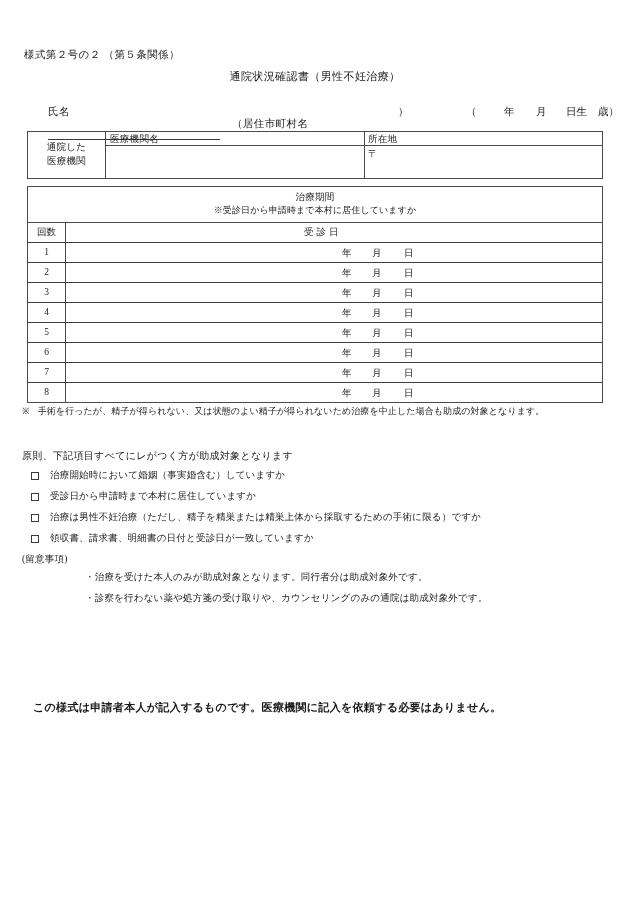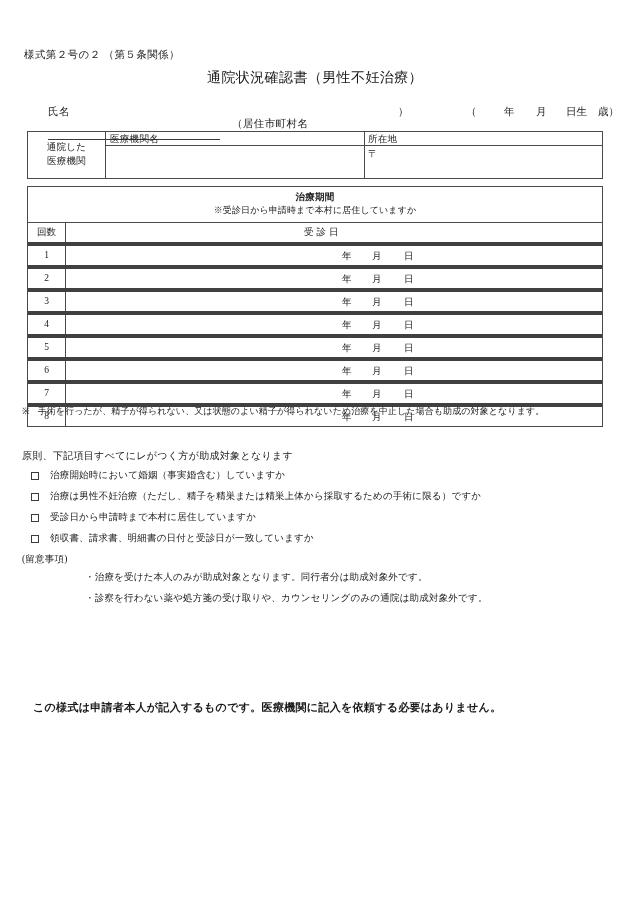--- a/index.html
+++ b/index.html
@@ -30,21 +30,21 @@
     font-size: 10.5px;
     letter-spacing: 0.4px;
     white-space: nowrap;
   }
   .doc-title {
     position: absolute;
     left: 0;
     top: 69px;
     width: 630px;
     text-align: center;
-    font-size: 14px;
+    font-size: 11px;
     letter-spacing: 0.4px;
   }
 
   
   .name-row {
     position: absolute;
     left: 0;
     top: 105px;
     width: 630px;
     height: 18px;
@@ -170,28 +170,28 @@
     border: 1px solid #4a4a4a;
     box-sizing: border-box;
     font-size: 9.5px;
   }
   .period-head {
     border-bottom: 1px solid #4a4a4a;
     padding: 3px 0 4px 0;
     text-align: center;
     line-height: 1.5;
   }
-  .period-head .l1 { font-size: 9.5px; letter-spacing: 0.3px; font-weight: bold; }
+  .period-head .l1 { font-size: 9.5px; letter-spacing: 0.3px; }
   .period-head .l2 { font-size: 9px; letter-spacing: 0.1px; }
   .period-head .l3 { font-size: 9px; letter-spacing: 0.1px; }
 
   .vrow {
     display: flex;
     height: 19px;
-    border-bottom: 4px solid #404040;
+    border-bottom: 1px solid #404040;
   }
   .vrow.last { border-bottom: none; }
   .vcell-no {
     width: 38px;
     flex: 0 0 38px;
     border-right: 1px solid #4a4a4a;
     box-sizing: border-box;
     display: flex;
     align-items: center;
     justify-content: center;
@@ -417,25 +417,25 @@
   </div>
 
   <div class="check-intro">原則、下記項目すべてにレがつく方が助成対象となります</div>
   <div class="check-list" id="check-list">
       <div class="check-item">
         <span class="check-box"></span>
         <span class="check-text">治療開始時において婚姻（事実婚含む）していますか</span>
       </div>
       <div class="check-item">
         <span class="check-box"></span>
-        <span class="check-text">治療は男性不妊治療（ただし、精子を精巣または精巣上体から採取するための手術に限る）ですか</span>
+        <span class="check-text">受診日から申請時まで本村に居住していますか</span>
       </div>
       <div class="check-item">
         <span class="check-box"></span>
-        <span class="check-text">受診日から申請時まで本村に居住していますか</span>
+        <span class="check-text">治療は男性不妊治療（ただし、精子を精巣または精巣上体から採取するための手術に限る）ですか</span>
       </div>
       <div class="check-item">
         <span class="check-box"></span>
         <span class="check-text">領収書、請求書、明細書の日付と受診日が一致していますか</span>
       </div>
     </div>
 
   <div class="notes-title">(留意事項)</div>
   <div class="notes-list" id="notes-list">
       <div class="note-item">・治療を受けた本人のみが助成対象となります。同行者分は助成対象外です。</div>

